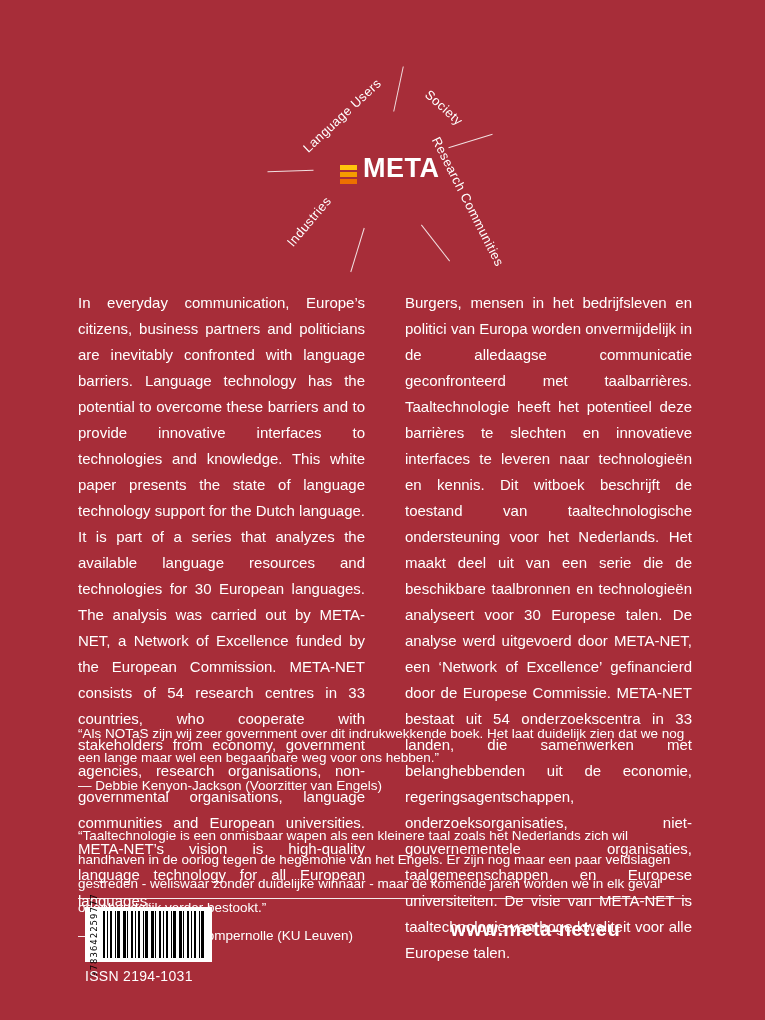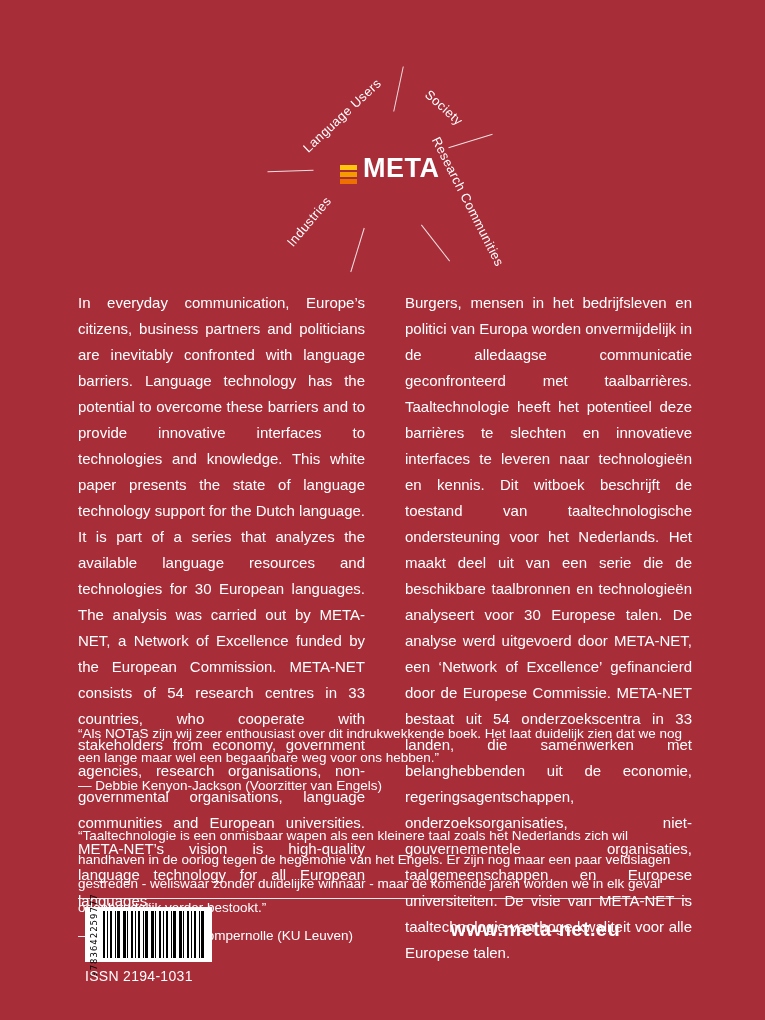--- a/index.html
+++ b/index.html
@@ -135,21 +135,21 @@
       <span class="meta-word">META</span>
     </div>
   </div>
 
   <div class="columns">
     <p class="col">In everyday communication, Europe’s citizens, business partners and politicians are inevitably confronted with language barriers.  Language technology has the potential to overcome these barriers and to provide innovative interfaces to technologies and knowledge.  This white paper presents the state of language technology support for the Dutch language.  It is part of a series that analyzes the available language resources and technologies for 30 European languages.  The analysis was carried out by META-NET, a Network of Excellence funded by the European Commission.  META-NET consists of 54 research centres in 33 countries, who cooperate with stakeholders from economy, government agencies, research organisations, non-governmental organisations, language communities and European universities.  META-NET’s vision is high-quality language technology for all European languages.</p>
     <p class="col">Burgers, mensen in het bedrijfsleven en politici van Europa worden onvermijdelijk in de alledaagse communicatie geconfronteerd met taalbarrières. Taaltechnologie heeft het potentieel deze barrières te slechten en innovatieve interfaces te leveren naar technologieën en kennis. Dit witboek beschrijft de toestand van taaltechnologische ondersteuning voor het Nederlands. Het maakt deel uit van een serie die de beschikbare taalbronnen en technologieën analyseert voor 30 Europese talen. De analyse werd uitgevoerd door META-NET, een ‘Network of Excellence’ gefinancierd door de Europese Commissie. META-NET bestaat uit 54 onderzoekscentra in 33 landen, die samenwerken met belanghebbenden uit de economie, regeringsagentschappen, onderzoeksorganisaties, niet-gouvernementele organisaties, taalgemeenschappen en Europese universiteiten. De visie van META-NET is taaltechnologie van hoge kwaliteit voor alle Europese talen.</p>
   </div>
 
   <div class="quotes">
-    <p class="quote">“Als NOTaS zijn wij zeer enthousiast over dit indrukwekkende boek. Het laat duidelijk zien dat we nog een lange maar wel een begaanbare weg voor ons hebben.”</p>
+    <p class="quote">“Als NOTaS zijn wij zeer government over dit indrukwekkende boek. Het laat duidelijk zien dat we nog een lange maar wel een begaanbare weg voor ons hebben.”</p>
     <p class="attribution">— Debbie Kenyon-Jackson (Voorzitter van Engels)</p>
     <p class="quote">“Taaltechnologie is een onmisbaar wapen als een kleinere taal zoals het Nederlands zich wil handhaven in de oorlog tegen de hegemonie van het Engels. Er zijn nog maar een paar veldslagen gestreden - weliswaar zonder duidelijke winnaar - maar de komende jaren worden we in elk geval onophoudelijk verder bestookt.”</p>
     <p class="attribution">— Prof.dr. Dirk Van Compernolle (KU Leuven)</p>
   </div>
 
   <div class="separator"></div>
 
   <div class="barcode-box">
     <span class="isbn-wrap">
         <span class="isbn-num">9783642259777</span>

